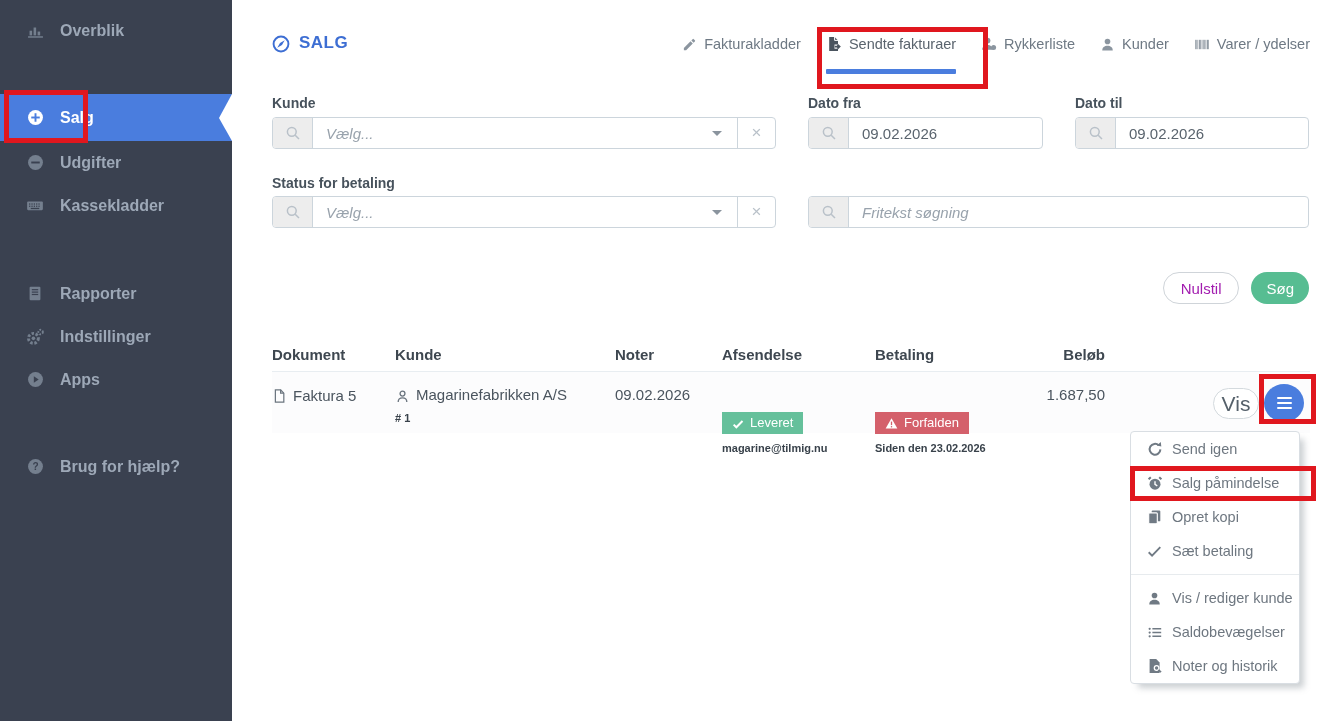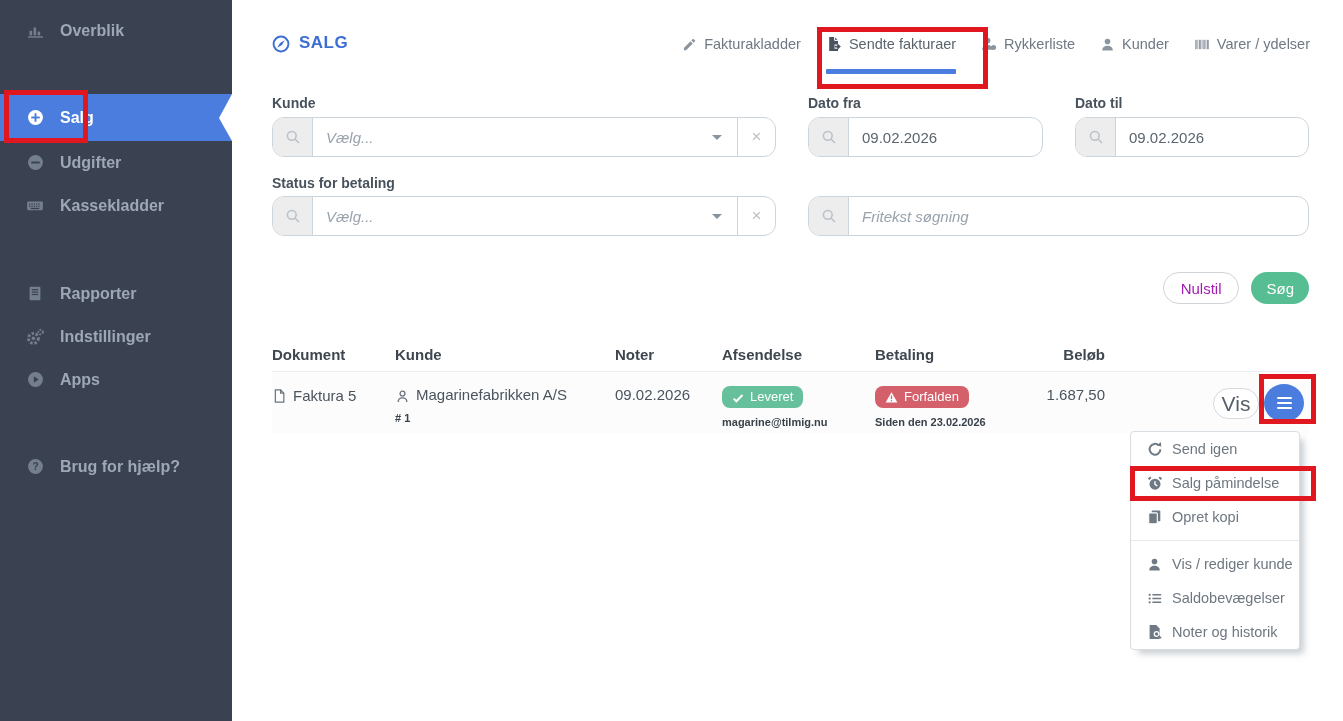--- a/index.html
+++ b/index.html
@@ -41,22 +41,22 @@
   .tab.active { color:#5a646e; }
   .tab.active .tab-ic { color:#4a545e; }
   .tab.active::after {
     content:''; position:absolute; left:0; right:0; bottom:-22px; height:5px;
     background:#4a7dde; border-radius:1px;
   }
 
   
   .flabel { position:absolute; font-size:14px; font-weight:700; color:#47525c; }
   .field {
-    position:absolute; height:40px; display:flex; align-items:center;
-    border:1px solid #ccd5dc; border-radius:12px; background:#fff; overflow:hidden;
+    position:absolute; height:32px; display:flex; align-items:center;
+    border:1px solid #ccd5dc; border-radius:4px; background:#fff; overflow:hidden;
   }
   .prefix {
     width:40px; height:100%; background:#ededed; border-right:1px solid #ccd5dc;
     display:flex; align-items:center; justify-content:center; color:#b9c1c9;
   }
   .fval { flex:1; padding:0 13px; font-size:15px; color:#5a646e; white-space:nowrap; }
   .fph  { font-style:italic; color:#98a2ac; }
   .caret { width:0; height:0; border-left:5px solid transparent; border-right:5px solid transparent;
            border-top:5px solid #8a949e; margin:0 15px; }
   .vdiv { width:1px; height:100%; background:#ccd5dc; }
@@ -77,22 +77,22 @@
 
   
   .thead { position:absolute; left:272px; top:346px; display:flex; font-size:15px; font-weight:700; color:#3e4750; }
   .hline { position:absolute; left:272px; top:371px; width:1038px; height:1px; background:#e8edf1; }
   .c1{width:123px;} .c2{width:220px;} .c3{width:107px;} .c4{width:153px;} .c5{width:155px;}
   .c6{width:75px; text-align:right;}
   .trow { position:absolute; left:272px; top:372px; width:1038px; height:61px; background:#fcfcfd;
           display:flex; padding-top:14px; font-size:15px; }
   .cell-line { display:flex; align-items:center; gap:6px; color:#4a545e; }
   .sub { font-size:11px; font-weight:700; color:#39424b; margin-top:8px; }
-  .badge { display:inline-flex; align-items:flex-end; gap:6px; padding:3px 10px 4px; border-radius:8px;
-           color:#fff; font-size:13px; }
+  .badge { display:inline-flex; align-items:flex-end; gap:6px; padding:3px 10px 4px; border-radius:0;
+           color:#fff; font-size:13px;margin-top:26px; }
   .badge-green { background:#65c09b; }
   .badge-red   { background:#d4606b; }
   .btn-vis { position:absolute; left:1213px; top:388px; width:46px; height:31px;
              border:1px solid #d4dade; border-radius:16px; background:#fff;
              color:#55606a; font-size:21px; font-family:inherit; cursor:pointer; }
   .btn-burger { position:absolute; left:1264px; top:384px; width:40px; height:38px; border:0;
                 border-radius:50%; background:#4a7dde; cursor:pointer;
                 display:flex; flex-direction:column; align-items:center; justify-content:center; gap:2.5px; }
   .bar { width:15px; height:2.6px; background:#fff; border-radius:2px; }
 
@@ -440,20 +440,28 @@
   </div>
   <div class="mi">
     <span class="mi-ic">
       <svg class="ic" width="15" height="16" viewBox="0 0 16 16">
           <rect x="5" y="1" width="9.2" height="11.6" rx="1" fill="currentColor"></rect>
           <rect x="1.8" y="3.6" width="9.2" height="11.6" rx="1" fill="currentColor" stroke="#fff" stroke-width="1.2"></rect>
         </svg>
     </span>
     <span>Opret kopi</span>
   </div>
+  <div class="mi">
+    <span class="mi-ic">
+      <svg class="ic" width="15" height="15" viewBox="0 0 16 16">
+          <path d="M1.8 8.8l3.6 3.6L14.2 3.4" fill="none" stroke="currentColor" stroke-width="2"></path>
+        </svg>
+    </span>
+    <span>Sæt betaling</span>
+  </div>
   <div class="msep"></div>
   <div class="mi">
     <span class="mi-ic">
       <svg class="ic" width="15" height="15" viewBox="0 0 16 16" fill="currentColor">
           <circle cx="8" cy="4.8" r="3"></circle>
           <path d="M2.4 14.4c0-3.4 2.5-5 5.6-5s5.6 1.6 5.6 5z"></path>
         </svg>
     </span>
     <span>Vis / rediger kunde</span>
   </div>

